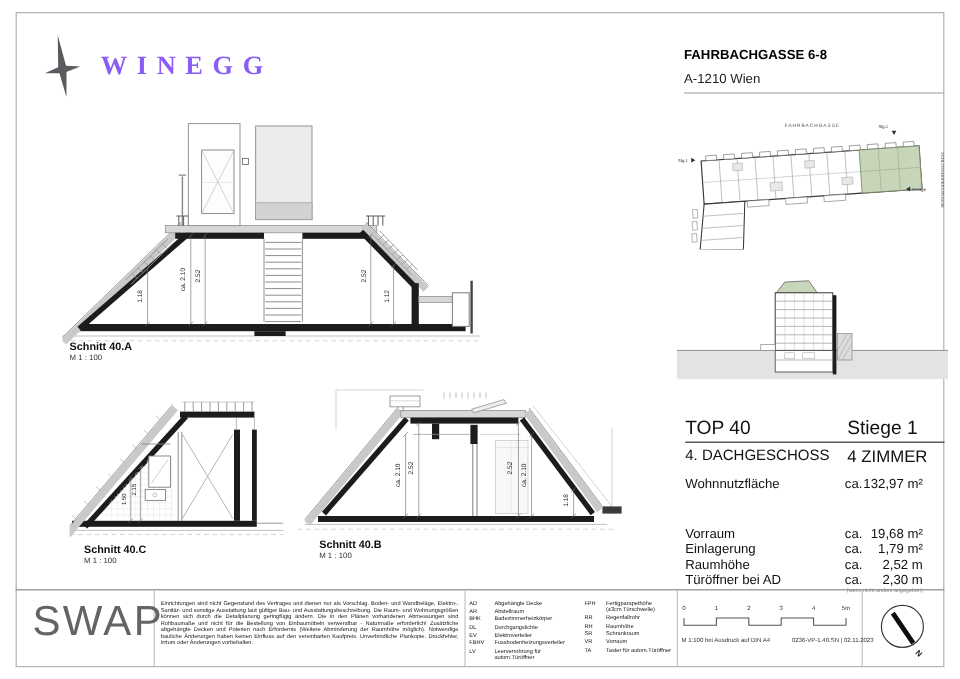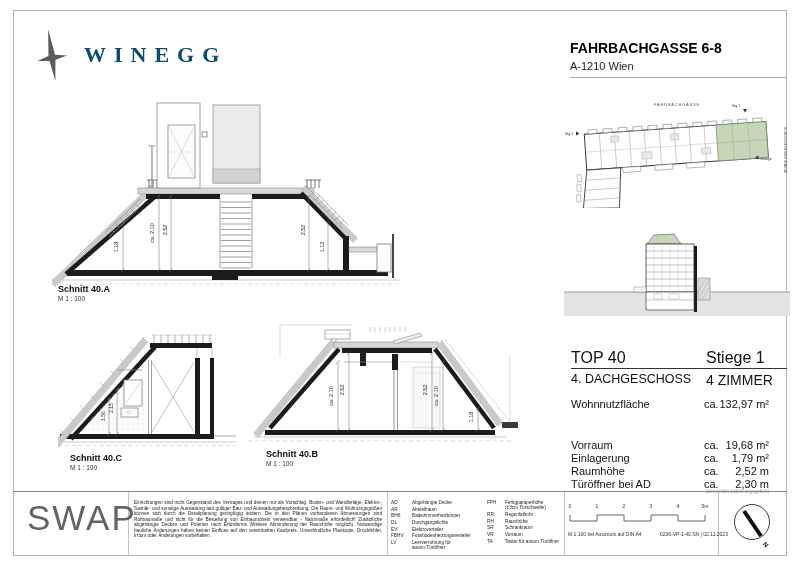--- a/index.html
+++ b/index.html
@@ -1,22 +1,22 @@
 <!DOCTYPE html>
 <html><head>
 <meta charset="utf-8">
 <style>
   *{margin:0;padding:0;box-sizing:border-box}
   html,body{background:#fff}
   .page{position:relative;width:800px;height:566px;background:#fff;font-family:"Liberation Sans",sans-serif;color:#111;overflow:hidden}
   .frame{position:absolute;left:13px;top:10px;width:774px;height:546px;border:1px solid #b3b3b3}
   
   .logo-star{position:absolute;left:36px;top:28px}
-  .logo-text{position:absolute;left:84px;top:42px;font-family:"Liberation Serif",serif;font-weight:bold;font-size:22px;letter-spacing:8px;color:#0c4a6e}
-  .hdr-title{position:absolute;left:570px;top:40px;font-size:14px;font-weight:bold;color:#000}
+  .logo-text{position:absolute;left:84px;top:42px;font-family:"Liberation Serif",serif;font-weight:bold;font-size:22px;letter-spacing:8px;color:#8b5cf6}
+  .hdr-title{position:absolute;left:570px;top:40px;font-size:11px;font-weight:bold;color:#000}
   .hdr-sub{position:absolute;left:570px;top:60px;font-size:11px;color:#222}
   .hdr-line{position:absolute;left:570px;top:77px;width:217px;border-top:1px solid #aaa}
   
   .svgabs{position:absolute}
   .dwg-title{position:absolute;font-size:9px;font-weight:bold;color:#0d0d0d}
   .dwg-scale{position:absolute;font-size:6.5px;color:#333}
   
   .u-top{position:absolute;left:571px;top:349px;font-size:16px;font-weight:normal}
   .u-stiege{position:absolute;left:706px;top:349px;font-size:16px;font-weight:normal}
   .u-line{position:absolute;left:571px;top:368px;width:216px;border-top:1.5px solid #333}

